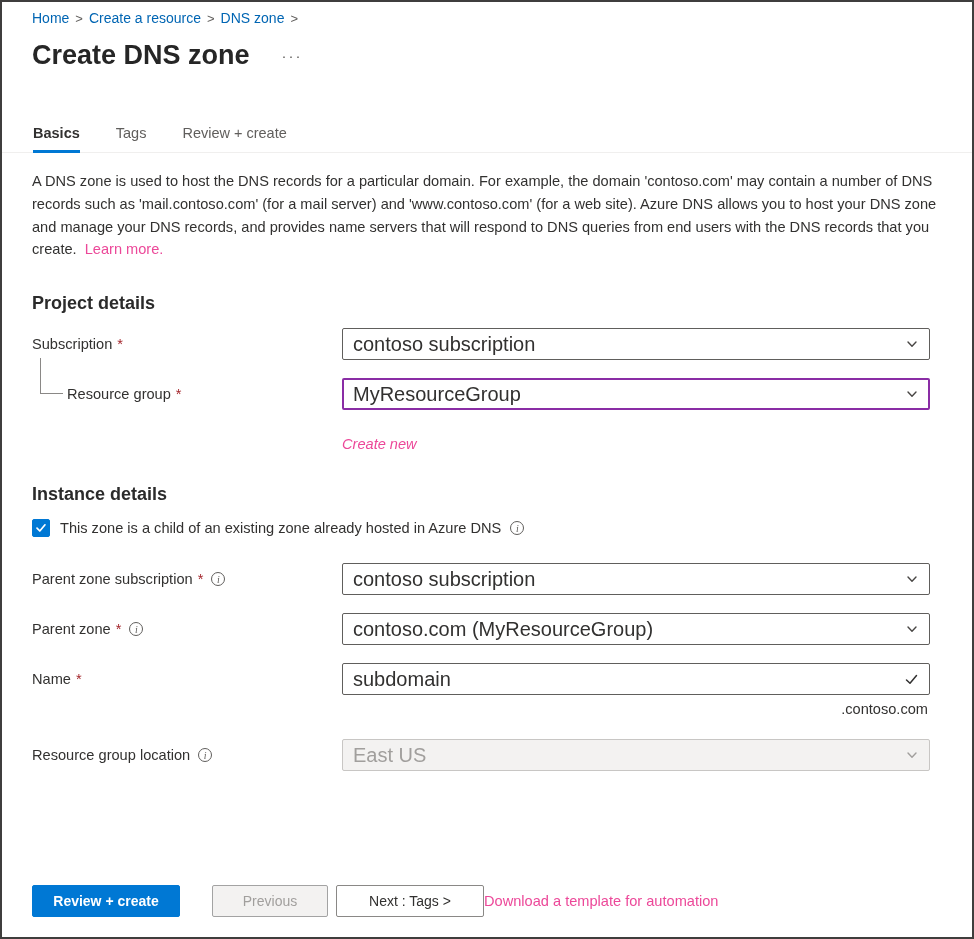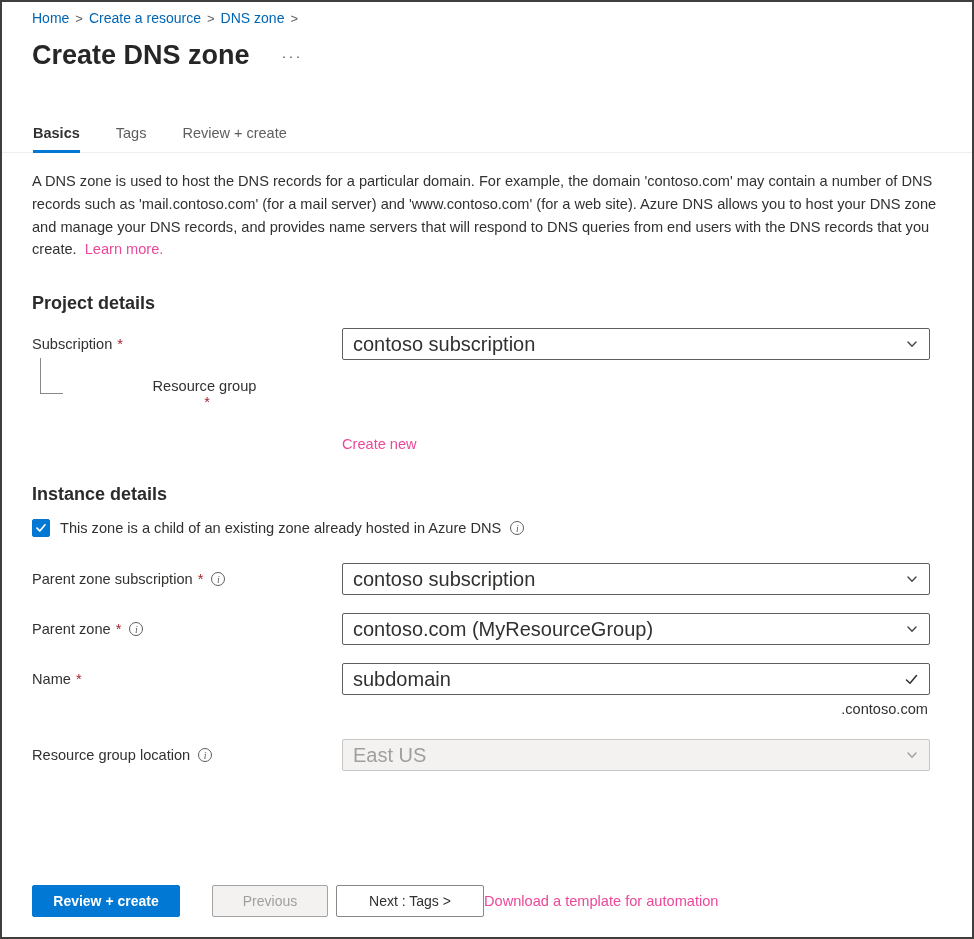--- a/index.html
+++ b/index.html
@@ -26,37 +26,37 @@
   .intro { margin:17px 30px 0; font-size:14.6px; line-height:1.56; max-width:914px; }
   .link { color:#ec4899; text-decoration:none; cursor:pointer; }
   .intro .link { margin-left:4px; }
   
   .section-title { font-size:18px; font-weight:700; color:#2b2b2b; margin:32px 30px 14px; }
   
   .form-block { position:relative; }
   .form-row { display:flex; align-items:center; padding:0 42px 0 30px; margin-bottom:18px; }
   .form-row.tight { margin-bottom:0; }
   .row-label { width:310px; flex-shrink:0; font-size:14.6px; display:flex; align-items:center; }
-  .row-label.indented { padding-left:35px;flex-direction:column; }
+  .row-label.indented { padding-left:35px; }
   .req { color:#a4262c; margin-left:5px; }
   .row-label .info-icon { margin-left:8px; }
   .field {
     flex:1; height:32px; border:1px solid #605e5c; border-radius:2px; background:#fff;
     display:flex; align-items:center; justify-content:space-between;
     padding:0 10px; font-size:20px; cursor:pointer;
   }
   .field.focus { border:2px solid #8a2da5; padding:0 9px; }
   .chev { color:#484644; display:block; }
   .field.disabled { background:#f3f2f1; border-color:#c8c6c4; color:#a19f9d; cursor:default; }
   .field.disabled .chev { color:#a19f9d; }
   .connector {
     position:absolute; left:38px; top:30px; width:23px; height:36px;
     border-left:1px solid #8a8886; border-bottom:1px solid #8a8886;
   }
-  .create-new-row { padding:8px 42px 0 340px; font-size:14.6px; }
+  .create-new-row { padding:8px 42px 0 340px; font-size:14.6px;font-style:italic; }
   
   .checkbox-row { display:flex; align-items:center; padding:0 30px; margin-bottom:26px; }
   .checkbox {
     width:18px; height:18px; border-radius:2px; background:#0078d4; border:1px solid #0078d4;
     display:inline-flex; align-items:center; justify-content:center; cursor:pointer; flex-shrink:0;
   }
   .checkbox-label { margin-left:10px; font-size:14.6px; }
   .checkbox-row .info-icon { margin-left:9px; }
   .info-icon {
     width:14px; height:14px; border:1px solid #605e5c; border-radius:50%;
@@ -121,20 +121,28 @@
           </svg>
         </span>
     </div>
   </div>
 
   <div class="form-row">
     <div class="row-label indented">
       <span>Resource group</span>
         <span class="req">*</span>
     </div>
+    <div class="field focus">
+      <span>MyResourceGroup</span>
+      <span>
+          <svg class="chev" width="14" height="14" viewBox="0 0 14 14">
+            <path d="M3 5 L7 9.2 L11 5" fill="none" stroke="currentColor" stroke-width="1.4" stroke-linecap="round" stroke-linejoin="round"></path>
+          </svg>
+        </span>
+    </div>
   </div>
 
   <div class="create-new-row">
     <a class="link">Create new</a>
   </div>
 </div>
 
 <h2 class="section-title">Instance details</h2>
 
 <div class="checkbox-row">

